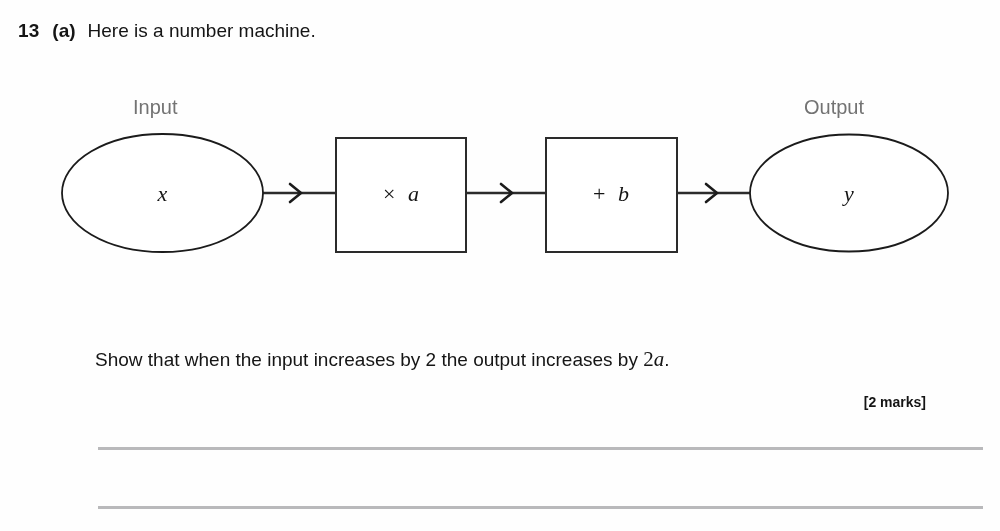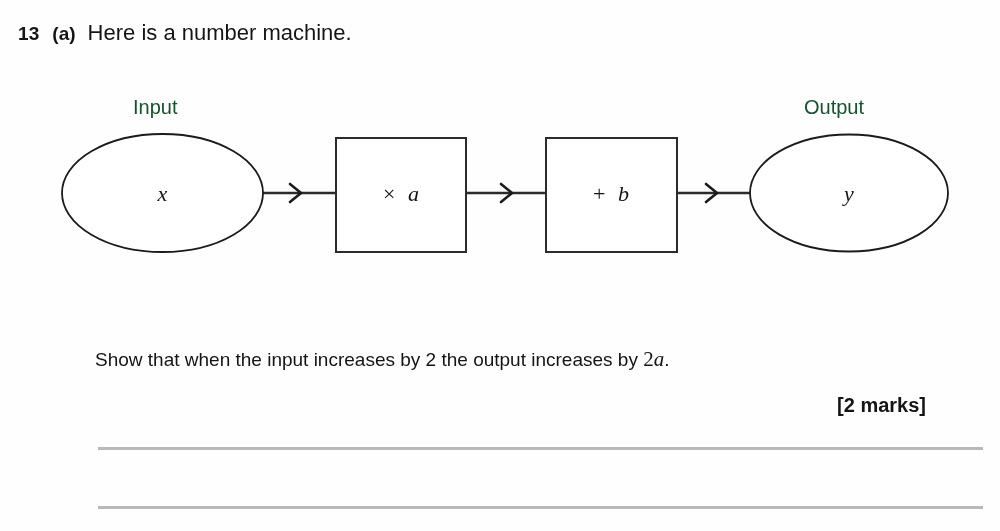--- a/index.html
+++ b/index.html
@@ -34,41 +34,41 @@
     font-size: 19px;
     font-weight: bold;
     letter-spacing: 0.1px;
   }
   .q-part {
     font-size: 19px;
     font-weight: bold;
     margin-left: 13px;
   }
   .q-text {
-    font-size: 22px;
+    font-size: 19px;
     font-weight: normal;
     margin-left: 12px;
   }
 
   
   .diagram {
     position: absolute;
     left: 0;
     top: 80px;
     width: 1000px;
     height: 190px;
   }
   .diagram svg {
     display: block;
   }
   .flow-label {
     position: absolute;
     font-size: 20px;
     font-weight: normal;
-    color: #14532d;
+    color: #737373;
     white-space: nowrap;
   }
   .flow-label.input-label {
     left: 133px;
     top: 16px;
   }
   .flow-label.output-label {
     left: 804px;
     top: 16px;
   }
@@ -103,21 +103,21 @@
   }
   .statement .mathnum {
     font-family: "Liberation Serif", serif;
     font-size: 21px;
   }
 
   .marks {
     position: absolute;
     right: 14px;
     top: 394px;
-    font-size: 20px;
+    font-size: 14px;
     font-weight: bold;
     white-space: nowrap;
   }
 
   
   .answer-line {
     position: absolute;
     left: 98px;
     width: 885px;
     height: 3px;

